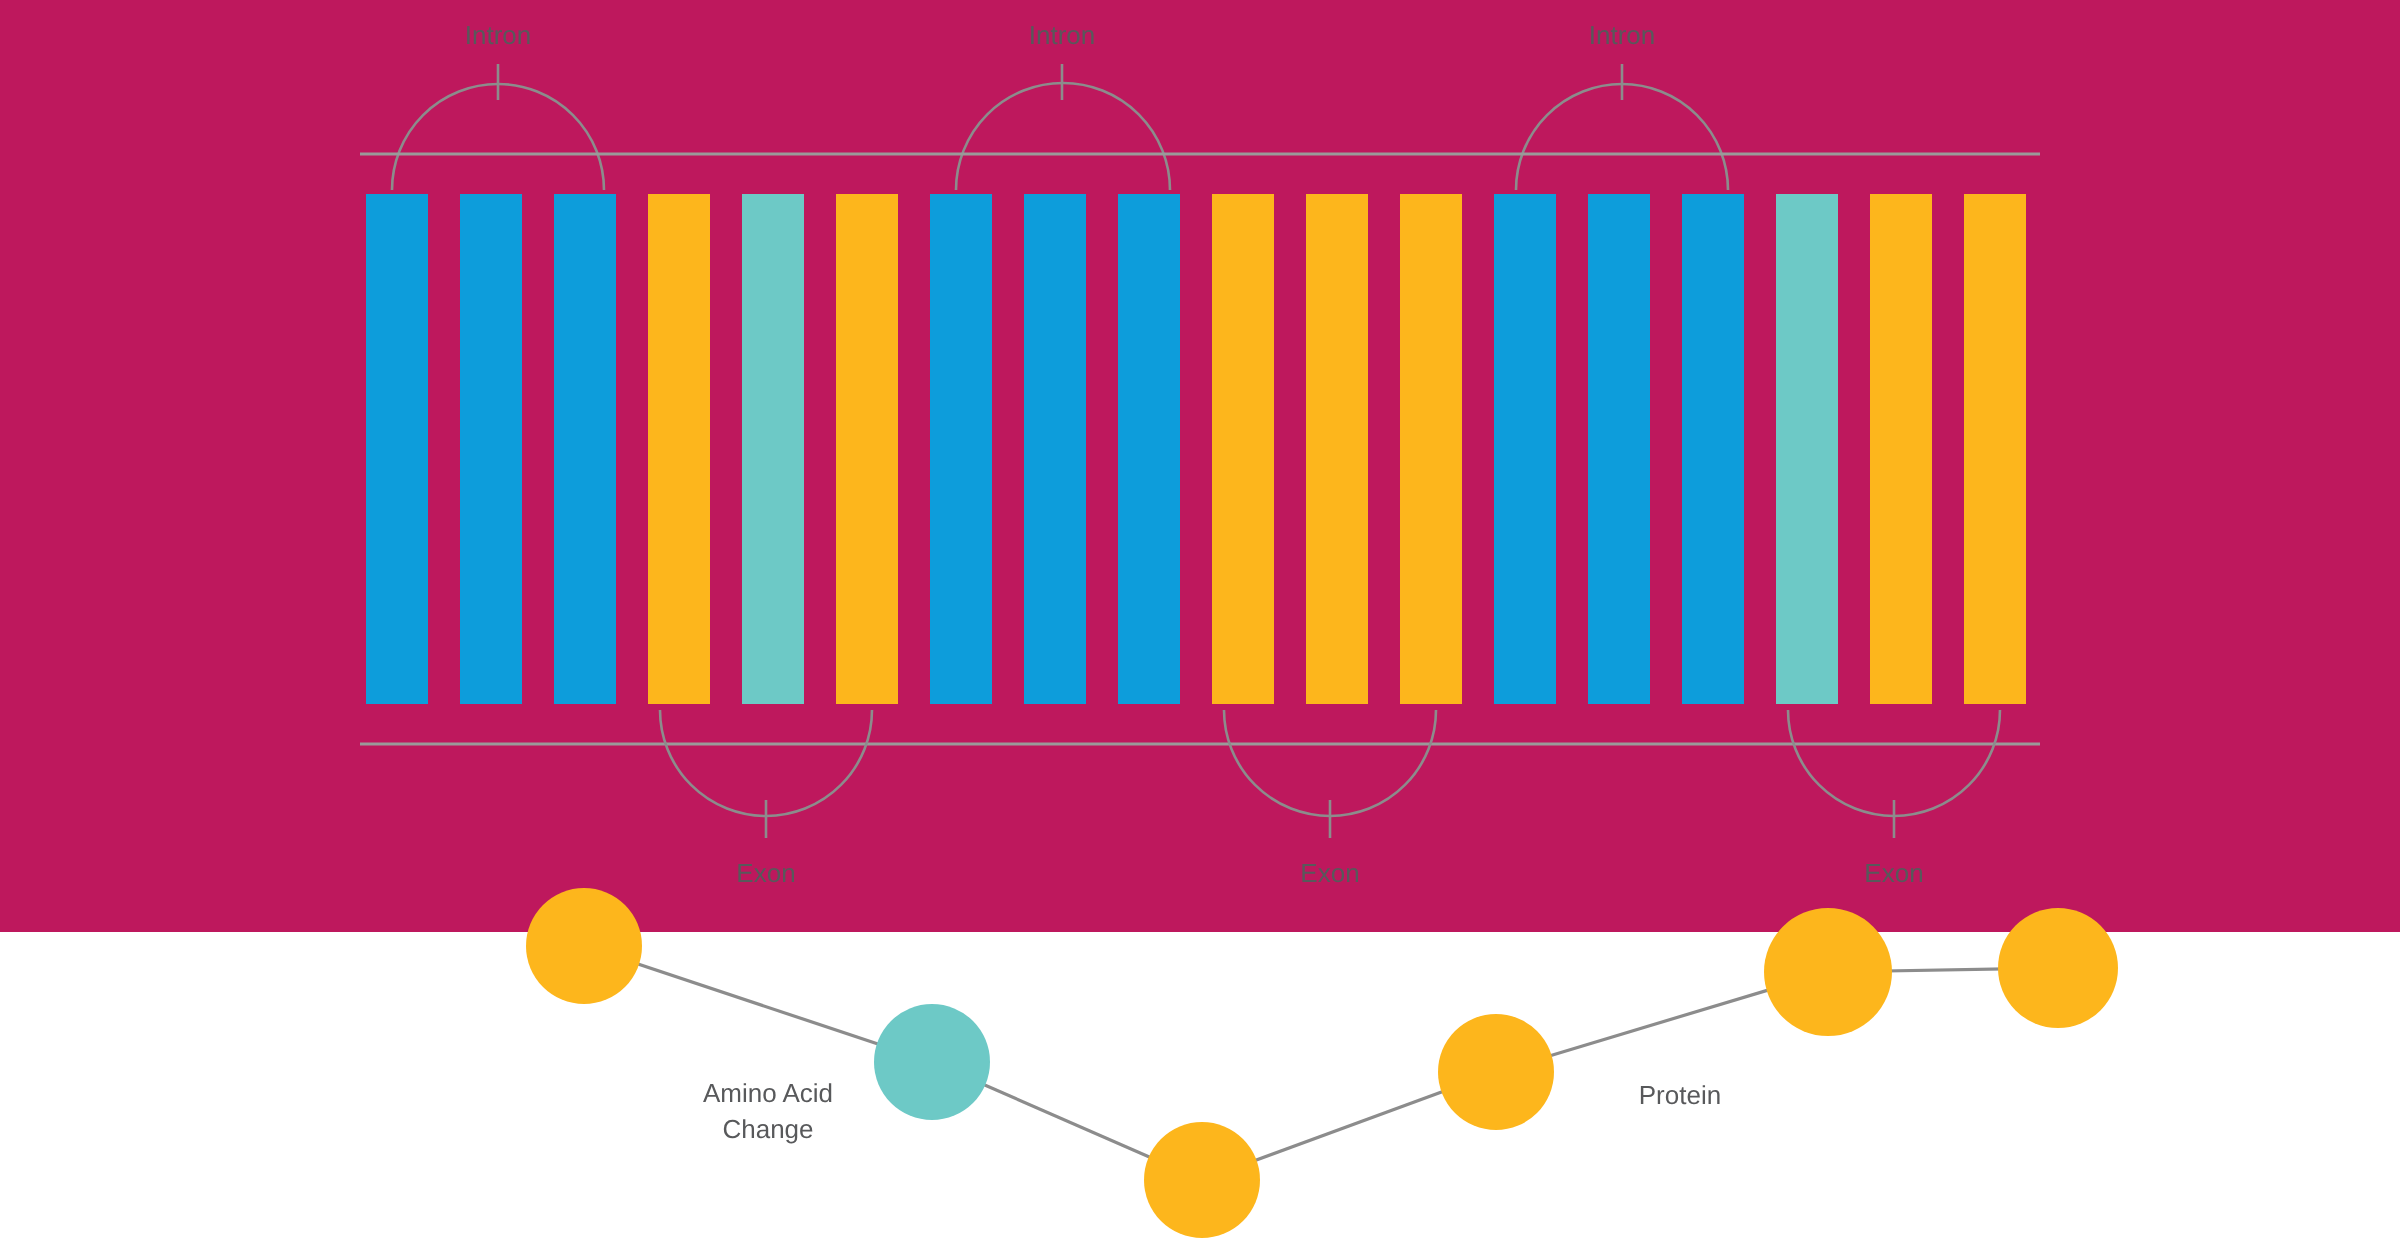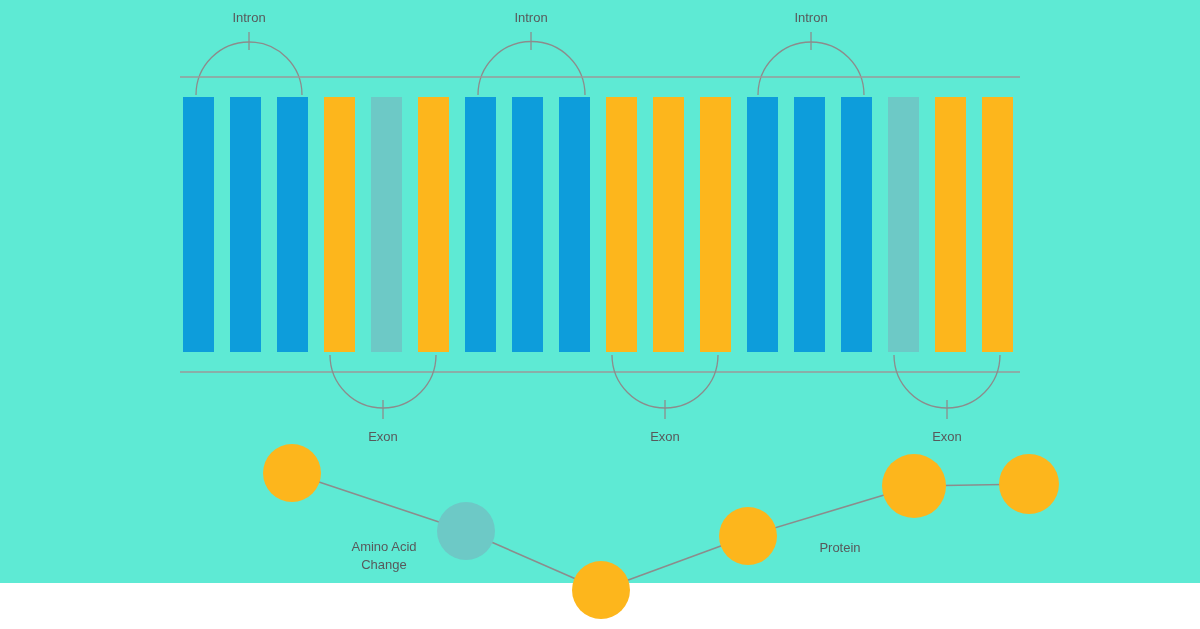--- a/index.html
+++ b/index.html
@@ -9,22 +9,22 @@
   }
   body {
     font-family: "Liberation Sans", sans-serif;
     width: 1200px;
     height: 629px;
     overflow: hidden;
   }
   #diagram-root {
     position: relative;
     width: 1200px;
-    height: 583px;
-    background: #5eead4;
+    height: 466px;
+    background: #be185d;
   }
   svg#gene-protein-svg {
     display: block;
     width: 1200px;
     height: 629px;
   }
   .label-text {
     font-family: "Liberation Sans", sans-serif;
     font-size: 13px;
     fill: #58595b;

